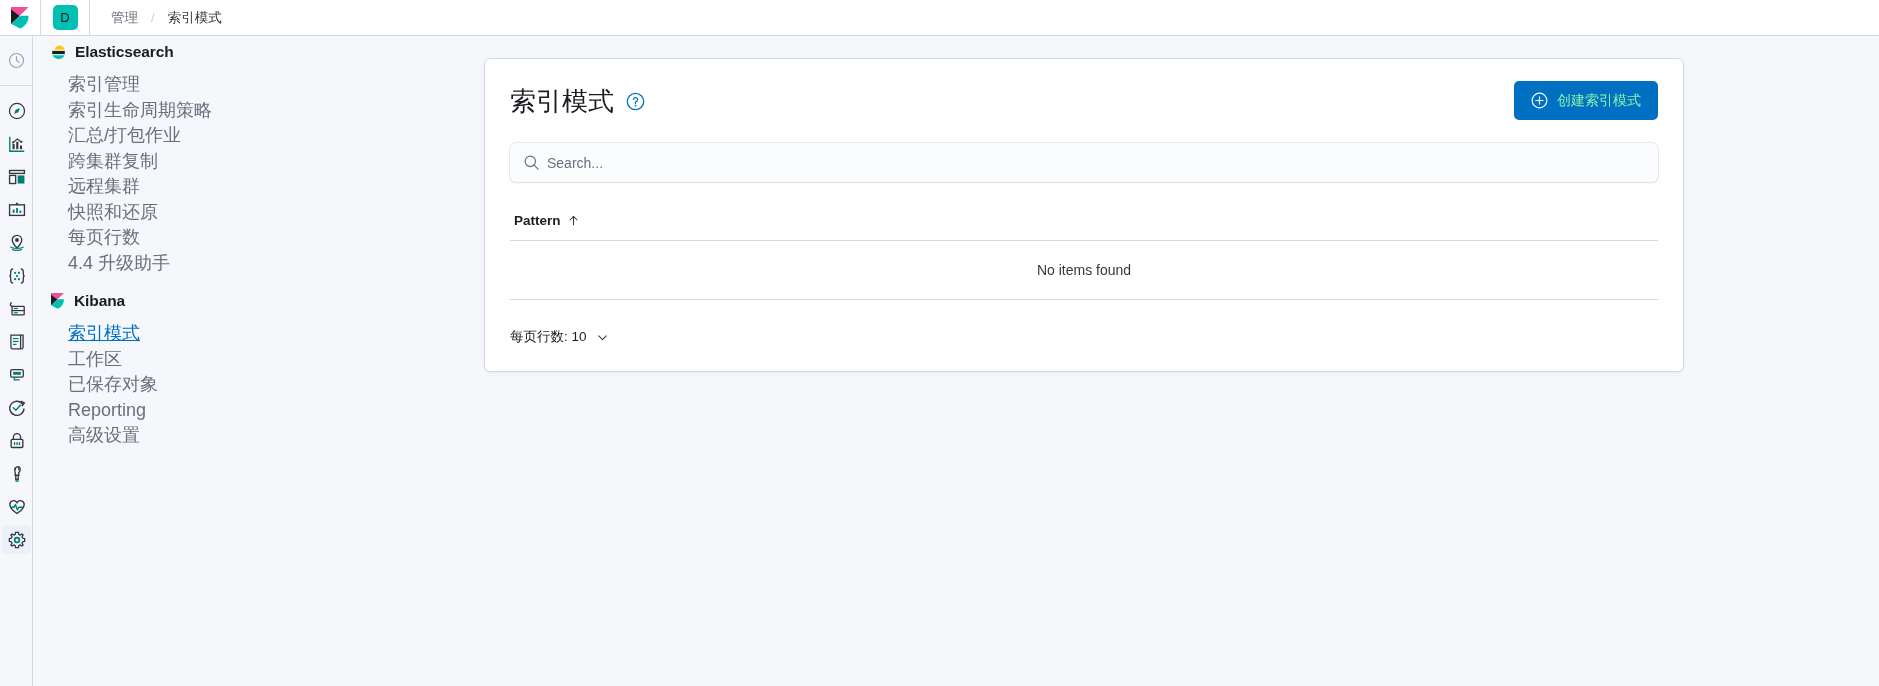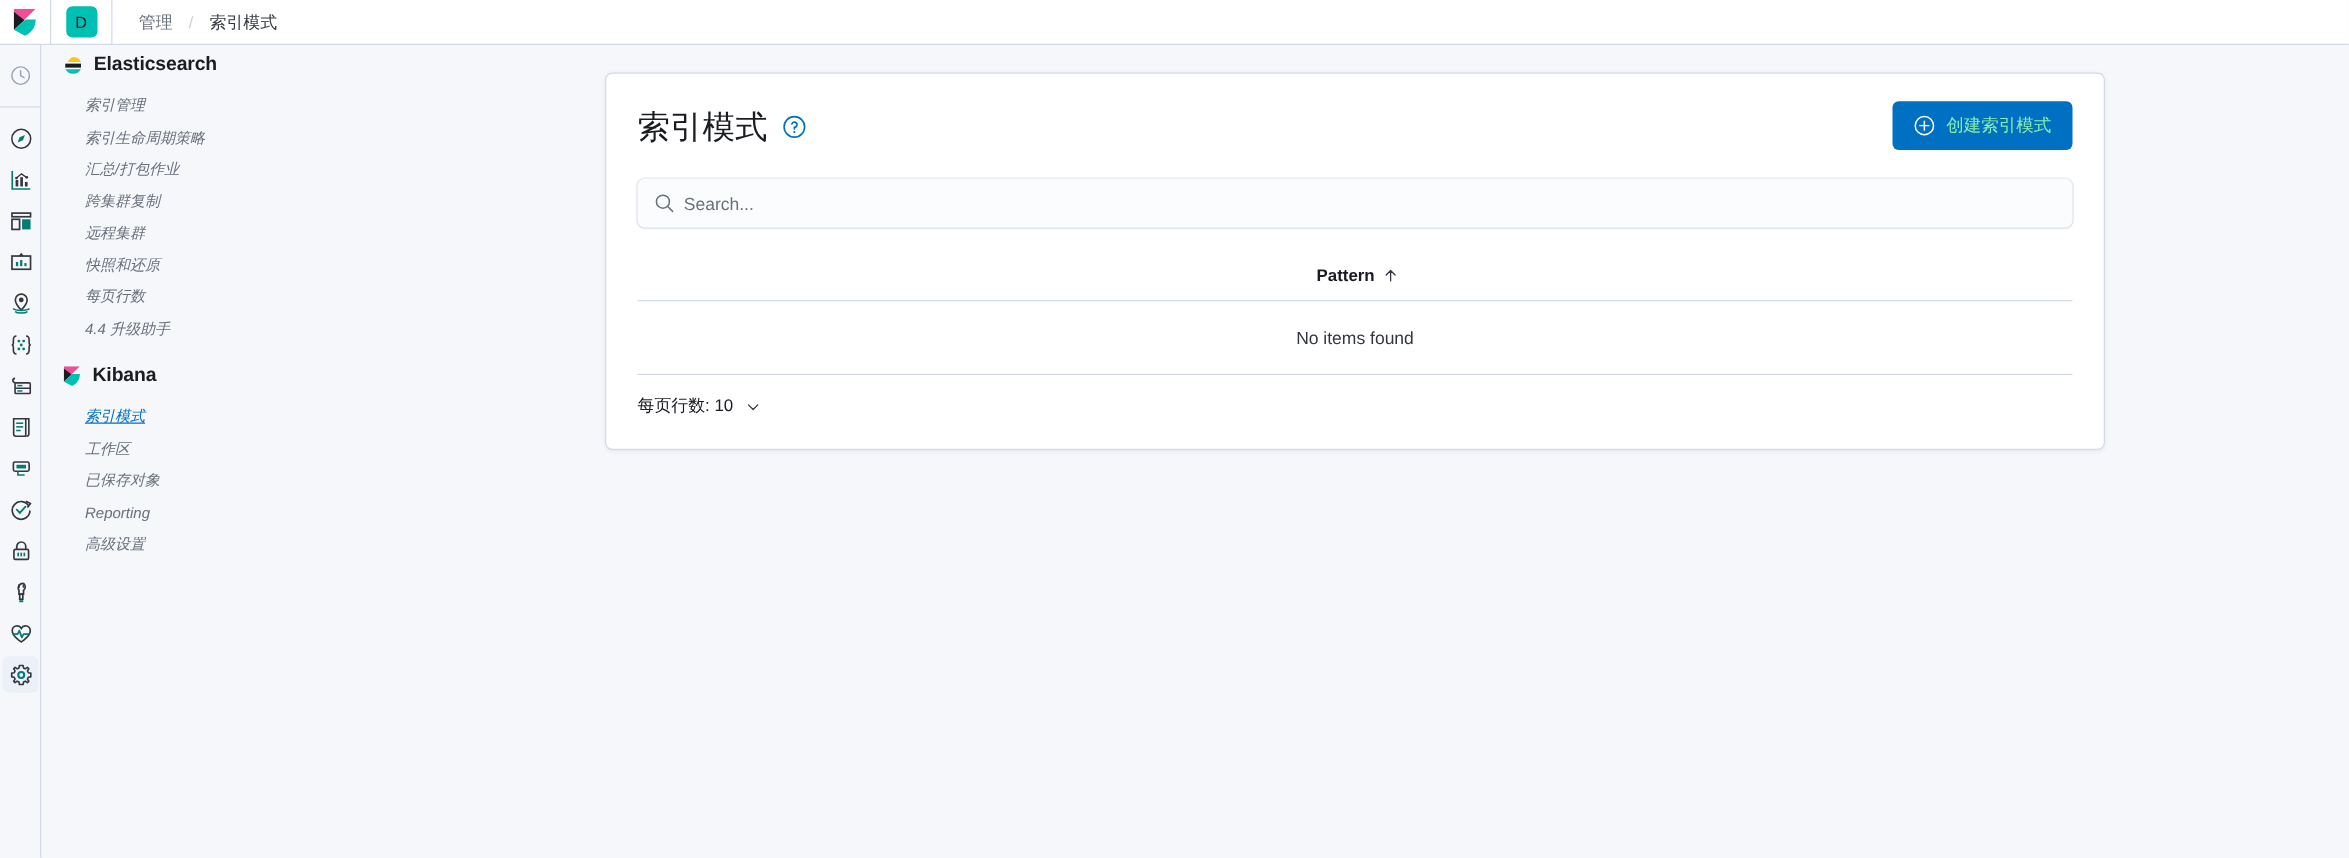--- a/index.html
+++ b/index.html
@@ -106,28 +106,27 @@
     margin-top: 4px;
   }
   .nav-section-title {
     font-size: 15.5px;
     font-weight: 700;
     color: #1A1C21;
     letter-spacing: -0.1px;
   }
   .nav-items { display: flex; flex-direction: column; }
   .nav-item {
-    font-size: 12px;
+    font-size: 18px;
     color: #69707D;
     line-height: 25.5px;
     padding-left: 17px;
     text-decoration: none;
     cursor: pointer;
     white-space: nowrap;
-    font-style: italic;
   }
   .nav-item.selected {
     color: #0071C2;
     text-decoration: underline;
     font-weight: 400;
   }
   .es-mark { width: 15px; height: 15px; display:block; }
   .kb-mark { width: 14px; height: 16px; display:block; }
 
   
@@ -203,38 +202,38 @@
     left: 13px; top: 11px;
     pointer-events: none;
   }
 
   
   table.pattern-table {
     width: 100%;
     border-collapse: collapse;
   }
   .pattern-table th {
-    text-align: center;
+    text-align: left;
     font-size: 13.5px;
     font-weight: 700;
     color: #1A1C21;
     padding: 0 0 12px 4px;
     border-bottom: 1px solid #D3DAE6;
   }
   .th-inner { display: inline-flex; align-items: center; gap: 6px; cursor: pointer; }
   .pattern-table td {
     text-align: center;
     font-size: 14px;
     color: #343741;
     padding: 21px 0 21px 0;
     border-bottom: 1px solid #D3DAE6;
   }
 
   .pagination {
-    margin-top: 16px;
+    margin-top: 28px;
     display: flex; align-items: center;
   }
   .rows-per-page {
     display: inline-flex; align-items: center;
     gap: 9px;
     font-size: 13.5px;
     color: #1A1C21;
     cursor: pointer;
     background: none; border: none;
     font-family: "Liberation Sans", sans-serif;

